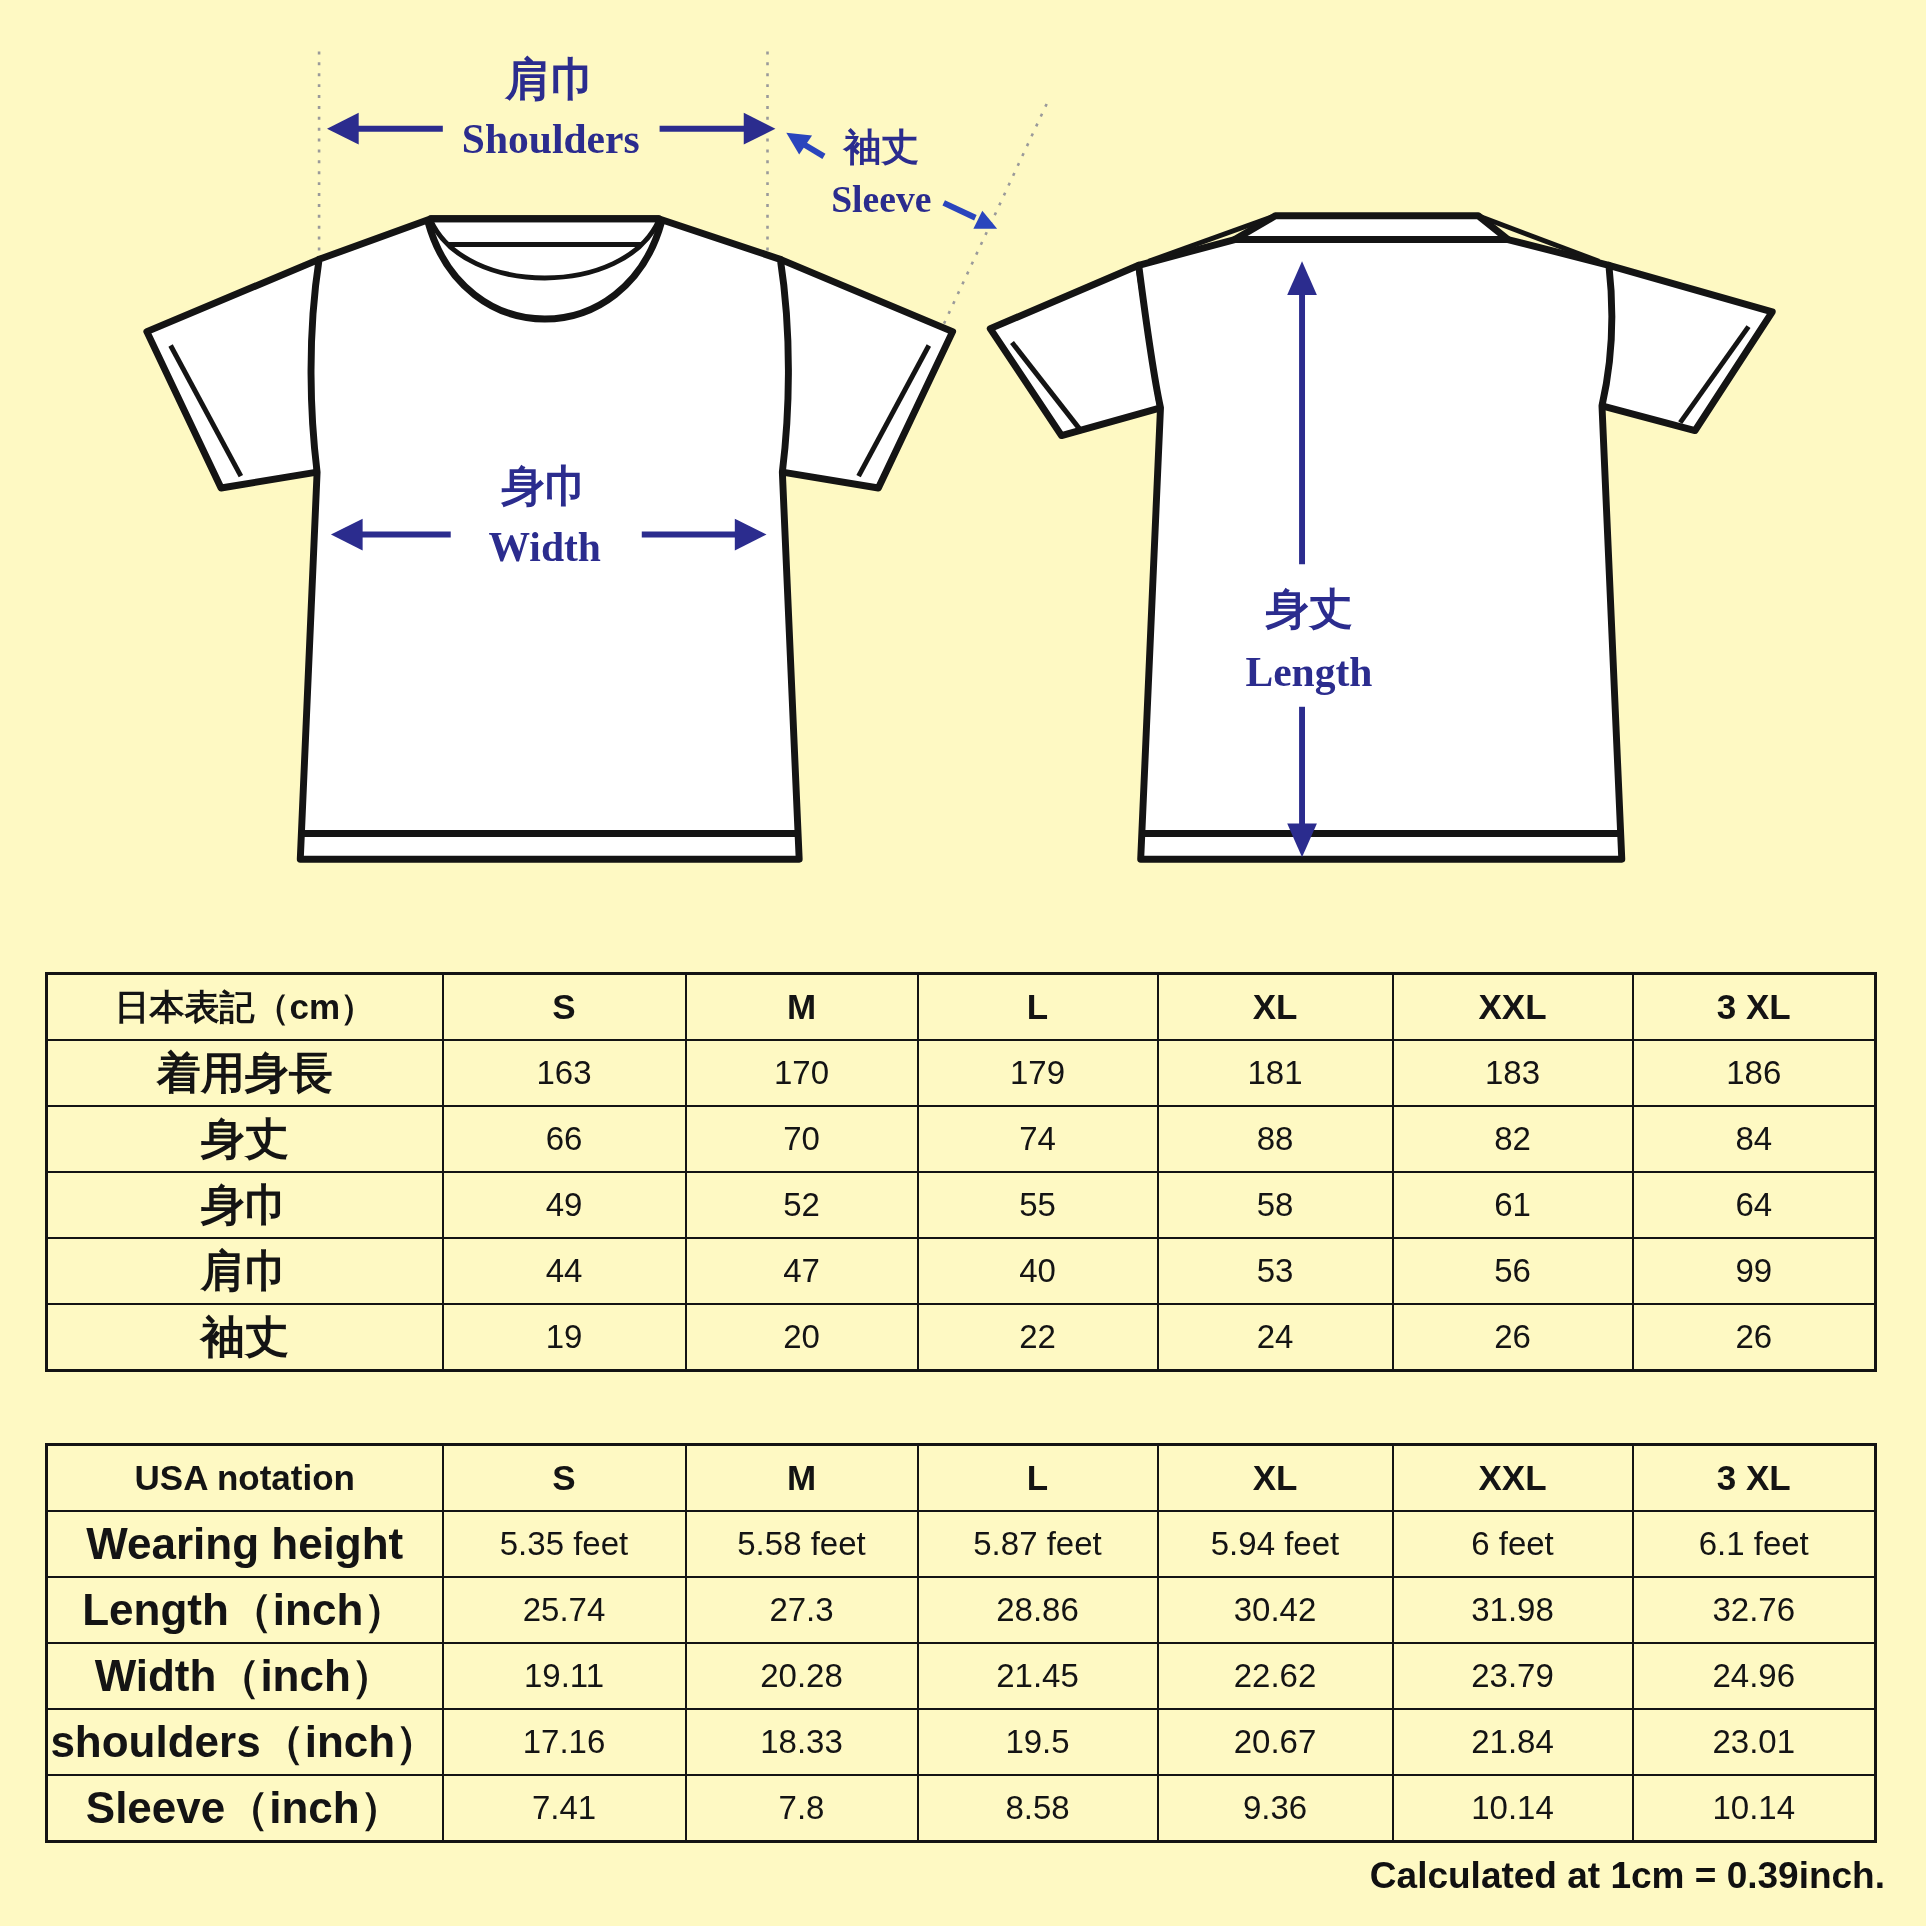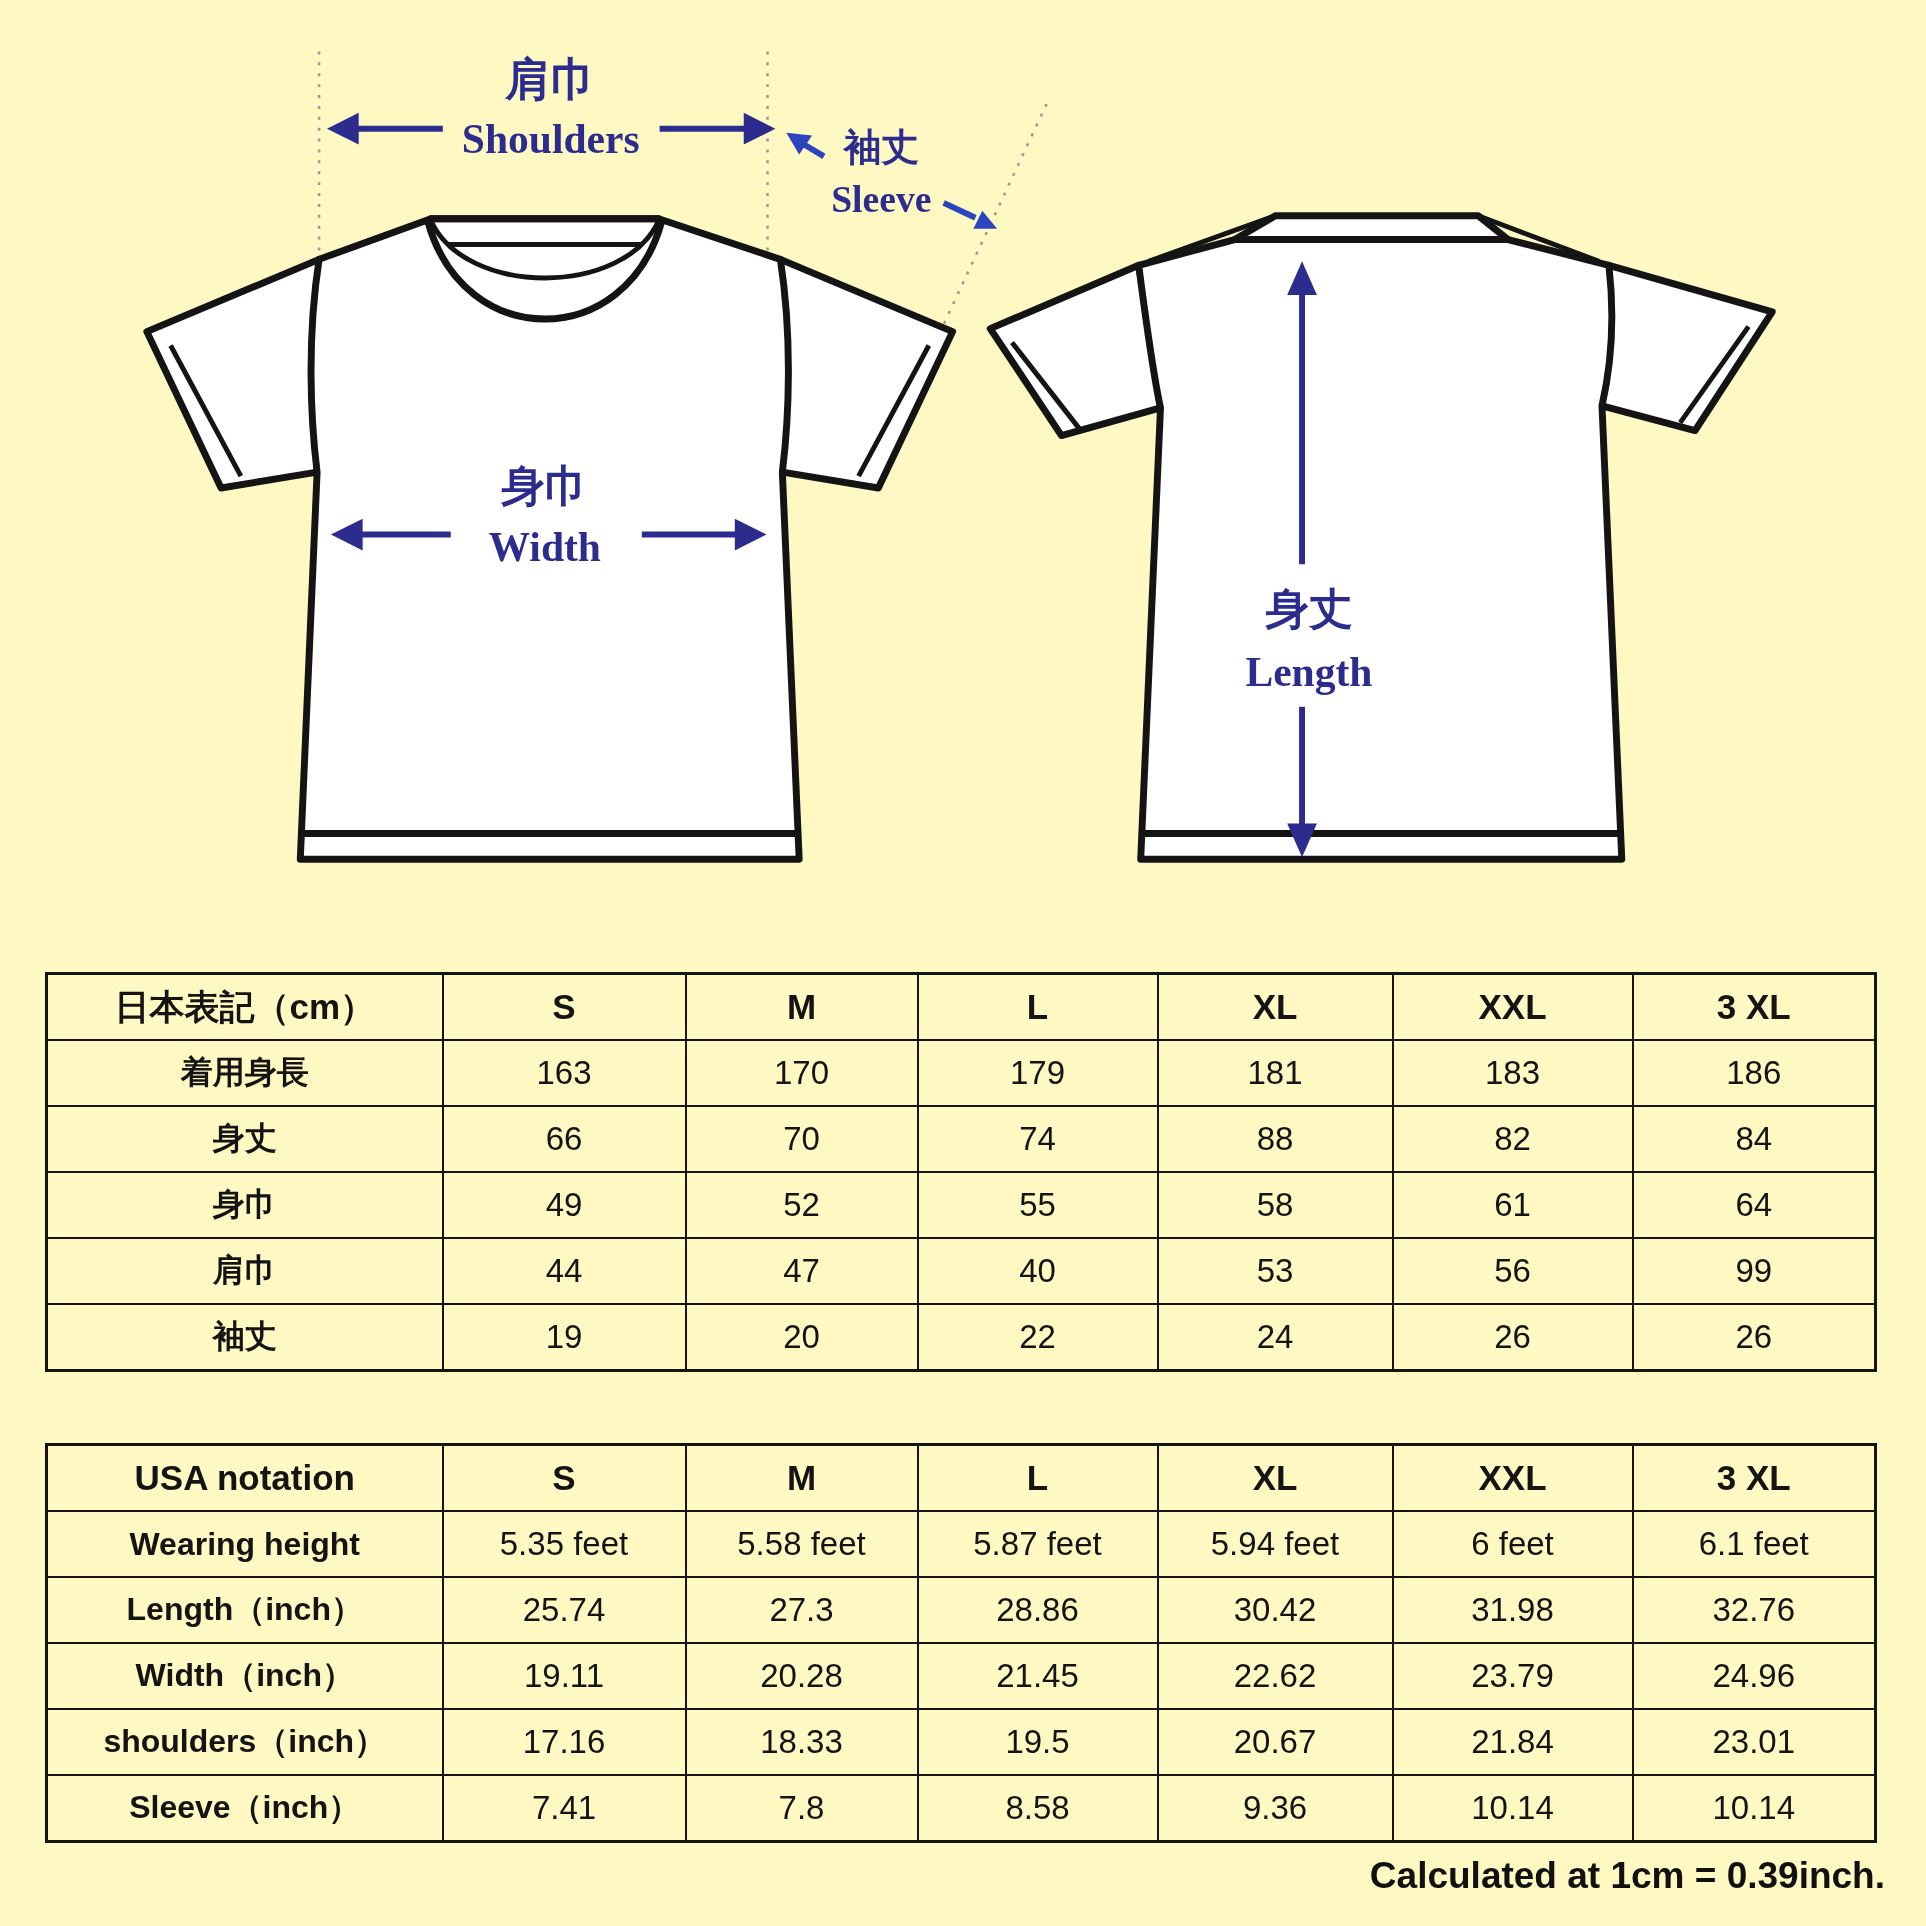--- a/index.html
+++ b/index.html
@@ -14,21 +14,21 @@
   .dash{fill:none;stroke:#9a9a9a;stroke-width:2.6;stroke-dasharray:3 8;}
   .ann-shaft{stroke:#2b2c8e;stroke-width:6;fill:none;}
   .ann-head{fill:#2b2c8e;stroke:none;}
   .sm-shaft{stroke:#2a45bd;stroke-width:6;fill:none;}
   .sm-head{fill:#2a45bd;stroke:none;}
   table.size{position:absolute;left:45px;border-collapse:collapse;table-layout:fixed;
              width:1827px;}
   table.size td{border:2px solid #141414;height:64px;text-align:center;vertical-align:middle;
                 font-size:33px;padding:0;overflow:hidden;white-space:nowrap;}
   table.size tr:first-child td{font-weight:bold;font-size:35px;}
-  table.size td.label{font-weight:bold;font-size:32px;}
+  table.size td.label{font-weight:bold;font-size:44px;}
   table.size{border:3px solid #141414;}
   #table-jp{top:972px;}
   #table-usa{top:1443px;}
   #footer-note{position:absolute;right:42px;top:1847px;font-weight:bold;font-size:37px;color:#111;margin-top:8px;}
 </style>
 </head>
 <body>
 
 <div id="canvas">
 

